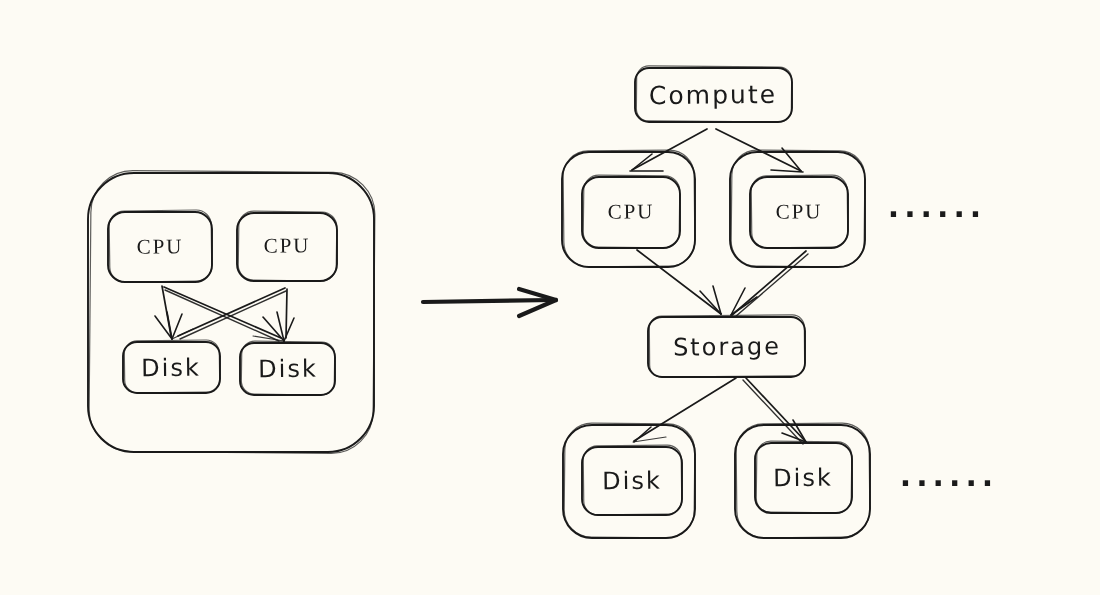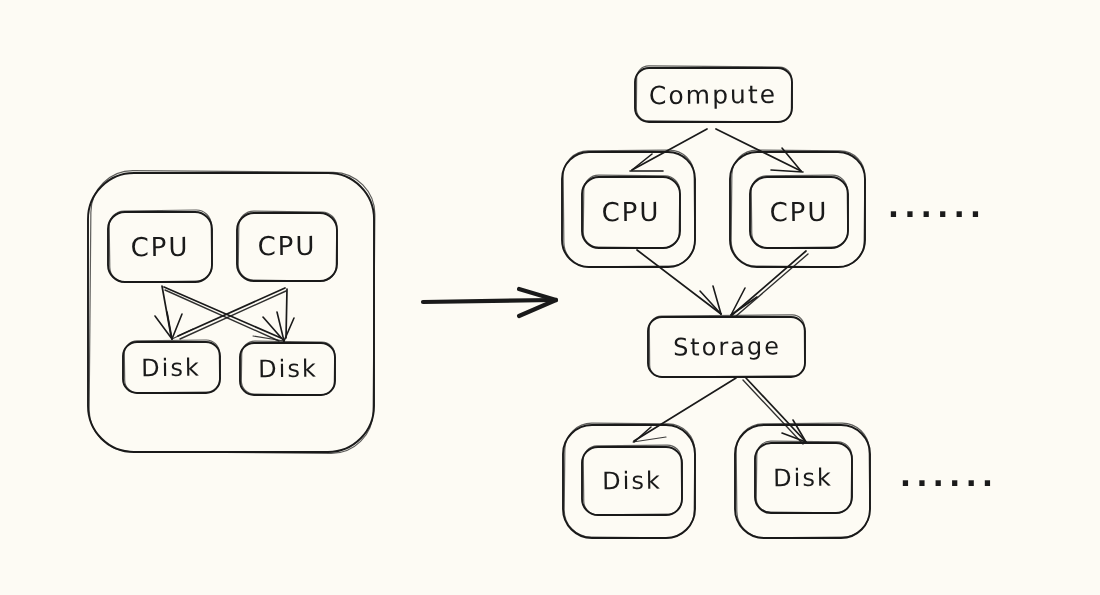--- a/index.html
+++ b/index.html
@@ -14,21 +14,21 @@
   .dup  { stroke:var(--stroke); fill:none; stroke-width:1.2; stroke-linecap:round; opacity:.7; }
   .arr  { stroke:var(--stroke); fill:none; stroke-width:1.7; stroke-linecap:round; }
   .arr2 { stroke:var(--stroke); fill:none; stroke-width:1.4; stroke-linecap:round; opacity:.9; }
   .barb { stroke:var(--stroke); fill:none; stroke-width:1.6; stroke-linecap:round; }
   .flair{ stroke:var(--stroke); fill:none; stroke-width:1.2; stroke-linecap:round; opacity:.85; }
   .thick{ stroke:var(--stroke); fill:none; stroke-width:4.2; stroke-linecap:round; stroke-linejoin:round; }
   .label {
     position:absolute; transform:translate(-50%,-50%) rotate(-0.6deg);
     white-space:nowrap; letter-spacing:2px; color:var(--stroke);
   }
-  .lbl-cpu  { font-size:26px; }
+  .lbl-cpu  { font-size:21px;font-family:Liberation Serif, serif; }
   .lbl-node { font-size:24px; }
   .dots { font-size:30px; font-weight:bold; letter-spacing:5px; transform:translate(-50%,-50%); }
 </style>
 </head>
 <body>
 
 <div class="canvas">
 
   <svg class="strokes" viewBox="0 0 1100 595" aria-hidden="true">
 

